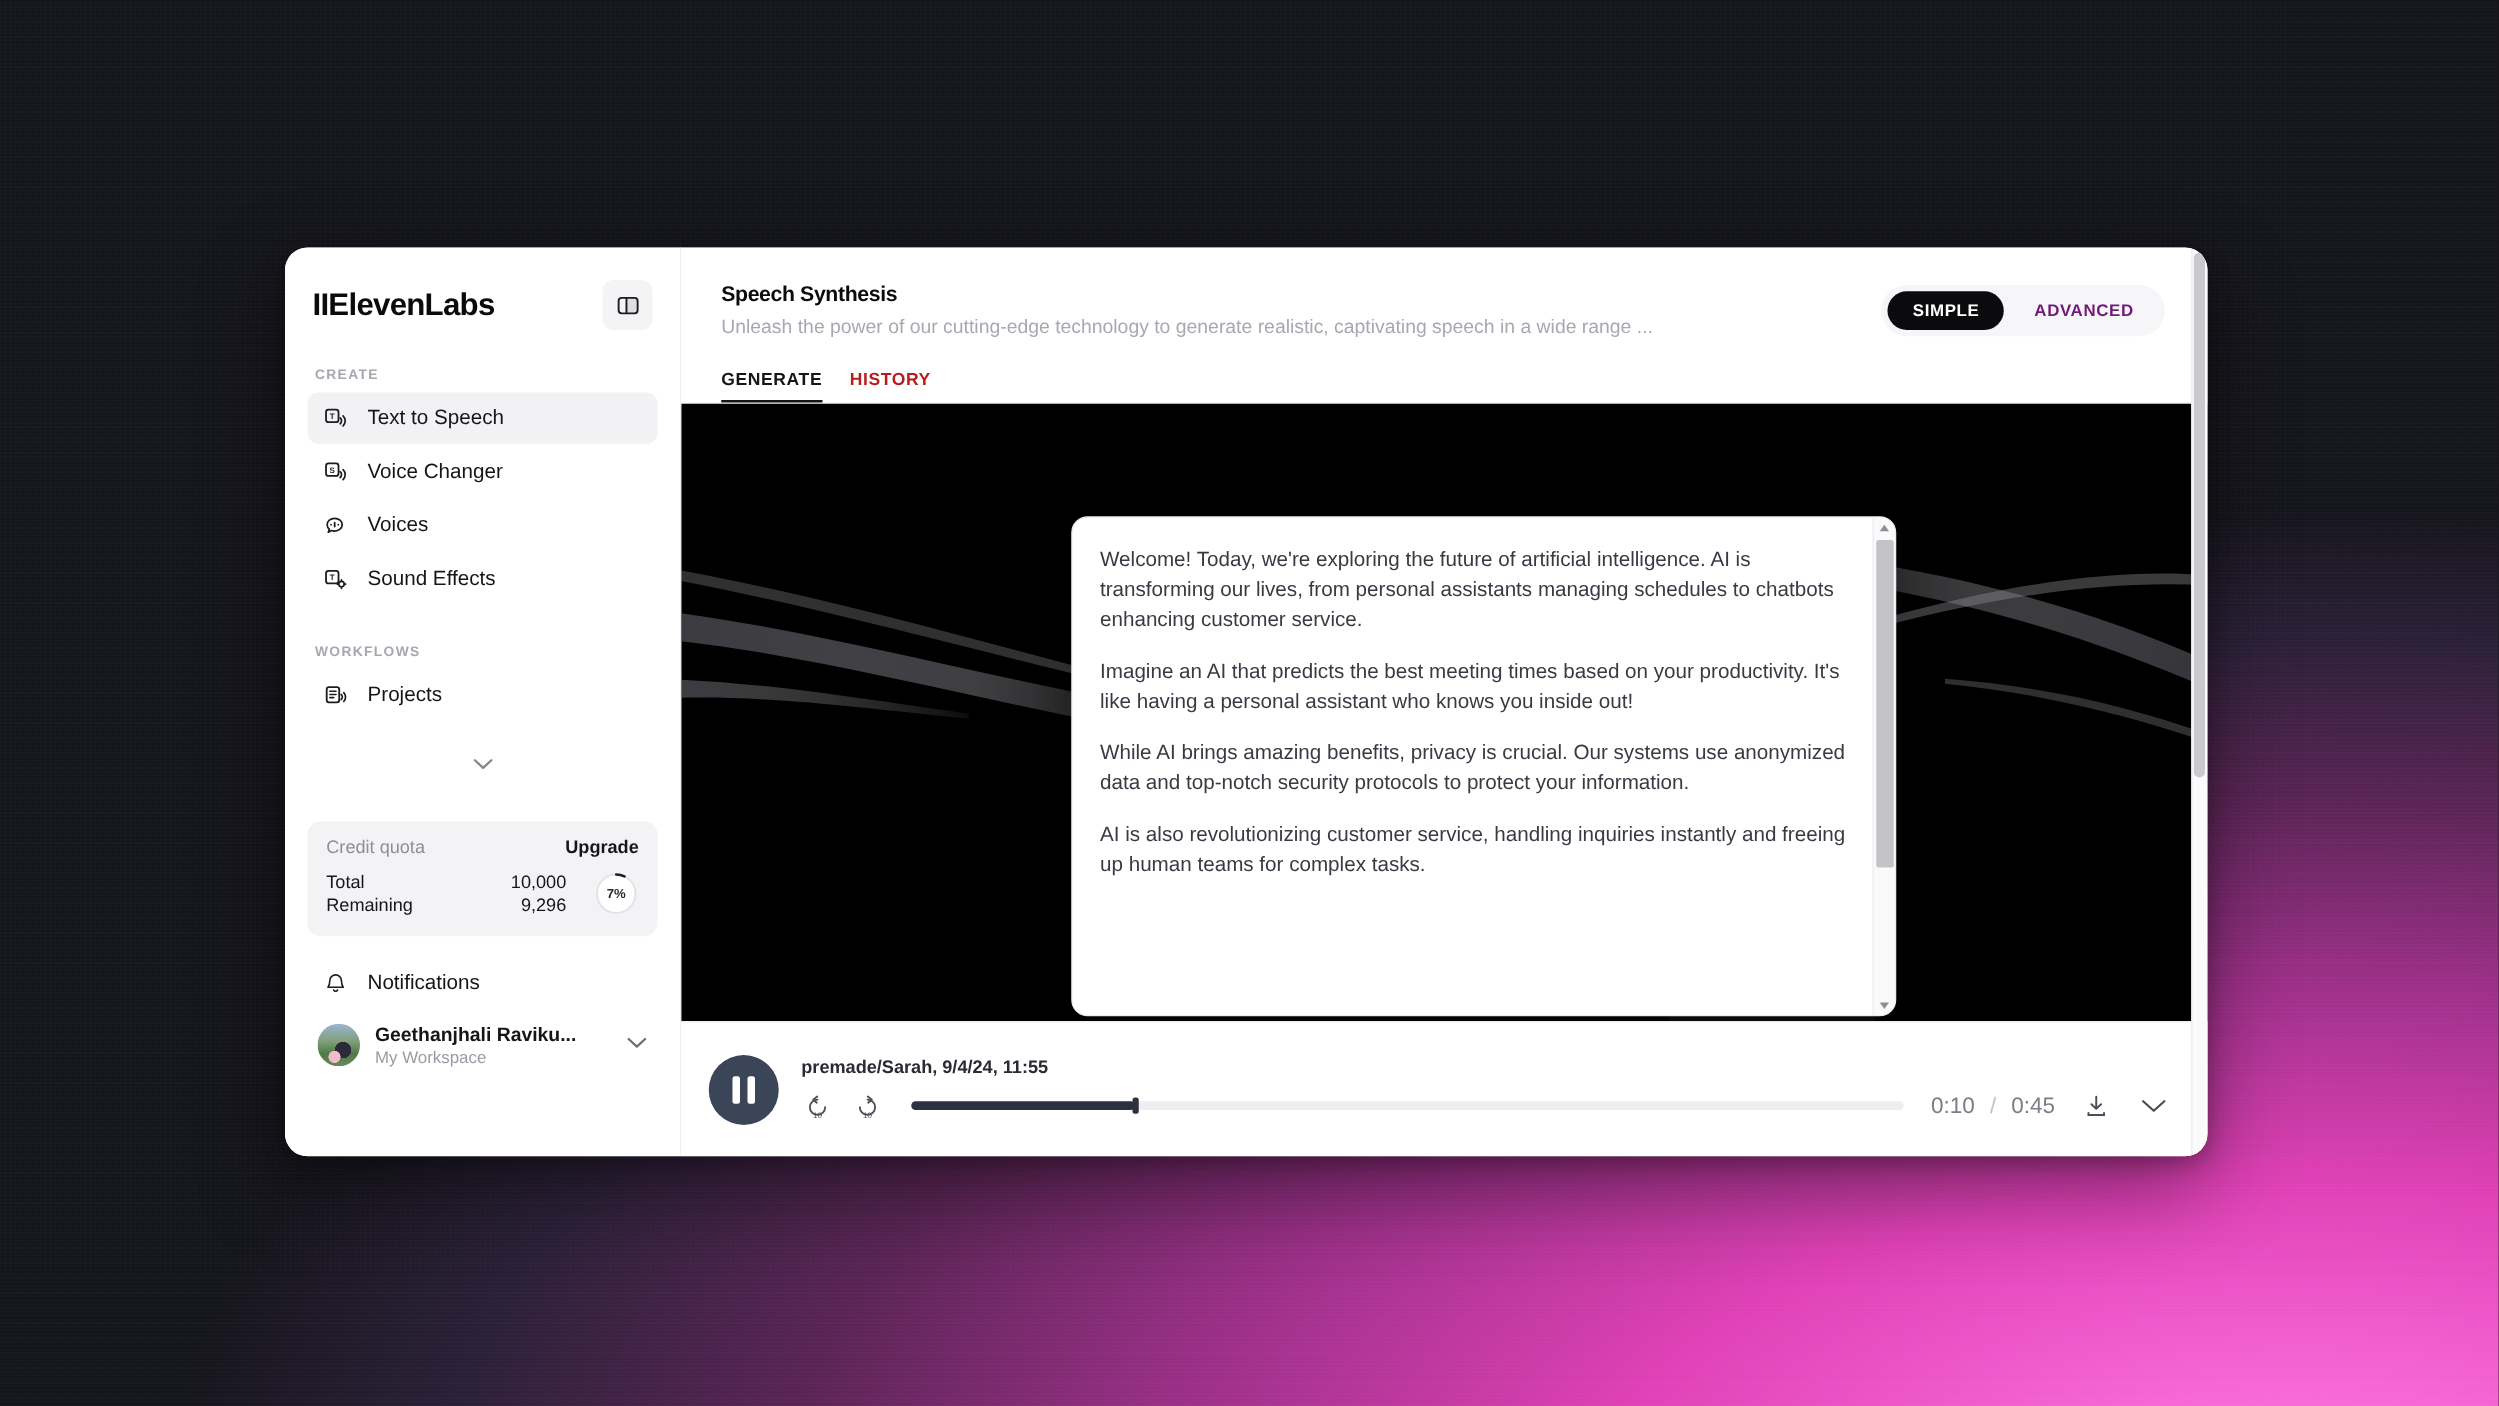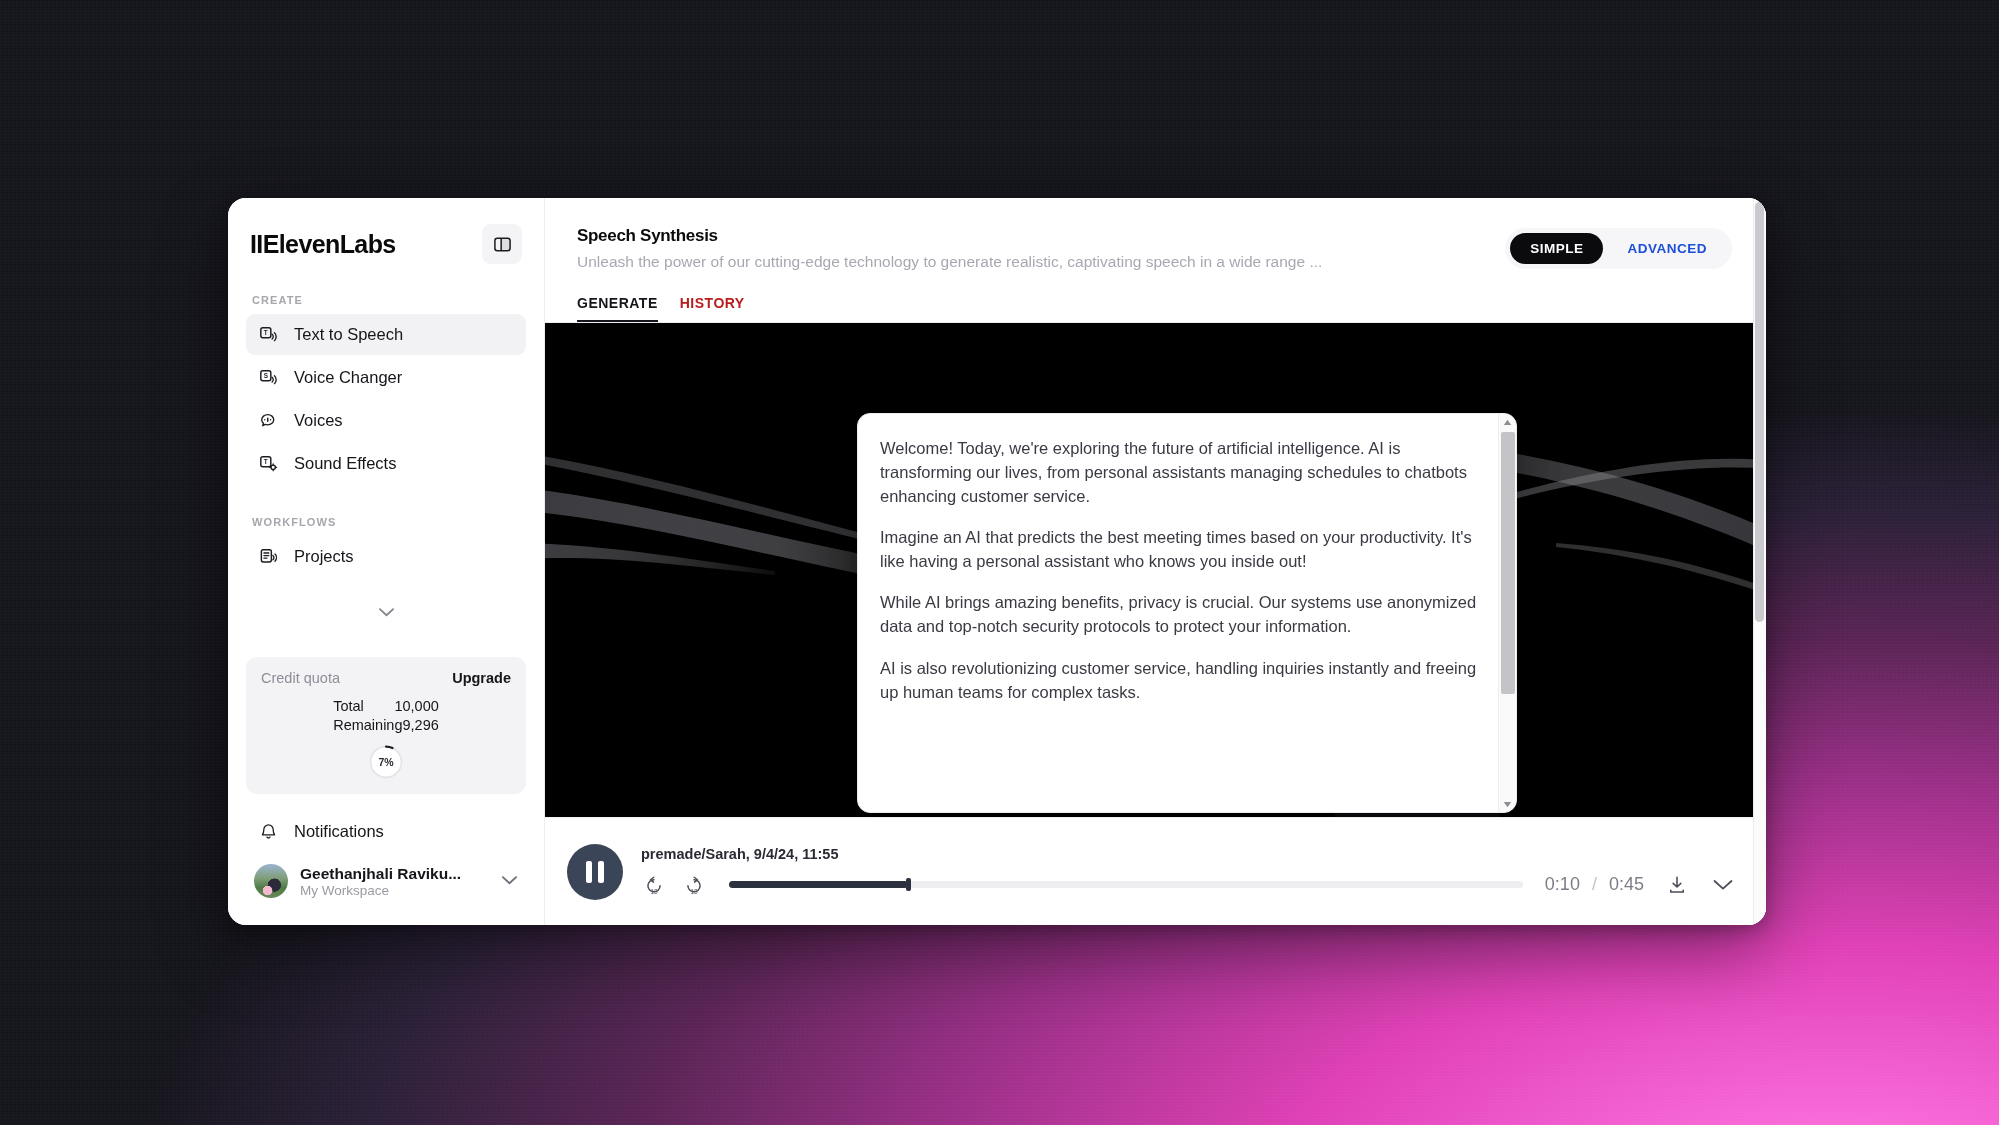--- a/index.html
+++ b/index.html
@@ -90,21 +90,21 @@
     margin-top: 24px;
     background: #f3f3f6;
     border-radius: 11px;
     padding: 13px 15px 14px 15px;
   }
   .quota-top {
     display: flex; justify-content: space-between; align-items: baseline;
   }
   .quota-title { font-size: 14.5px; color: #8e8e98; }
   .quota-upgrade { font-size: 14.5px; color: #15151a; font-weight: 600; cursor: pointer; }
-  .quota-body { display: flex; align-items: center; gap: 9px; margin-top: 11px; flex-direction: column; }
+  .quota-body { display: flex; gap: 22px; margin-top: 11px; }
   .quota-rows { flex: 1; }
   .quota-row {
     display: flex; justify-content: space-between;
     font-size: 14.5px; color: #15151a; line-height: 1.32;
   }
   .quota-row .val { font-weight: 500; }
   .quota-ring {
     width: 36px; height: 36px; flex: 0 0 36px; position: relative;
   }
   .quota-ring .pct {
@@ -166,21 +166,21 @@
     max-width: 1010px;
   }
   .mode-toggle {
     display: flex; align-items: center; gap: 4px;
     background: #f6f6f8; border-radius: 22px; padding: 5px;
     flex: 0 0 auto; margin-top: 2px;
   }
   .mode-btn {
     padding: 8px 20px; border-radius: 18px;
     font-size: 13.5px; font-weight: 700; letter-spacing: .5px;
-    color: #1d4ed8; cursor: pointer; background: transparent;
+    color: #701a75; cursor: pointer; background: transparent;
     border: none; font-family: "Liberation Sans", sans-serif;
   }
   .mode-btn.active { background: #0b0b0d; color: #ffffff; }
 
   .tabs { display: flex; gap: 22px; margin-top: 24px; }
   .tab {
     font-size: 14px; font-weight: 700; letter-spacing: .5px;
     color: #b91c1c; padding-bottom: 11px; cursor: pointer;
     position: relative;
   }

